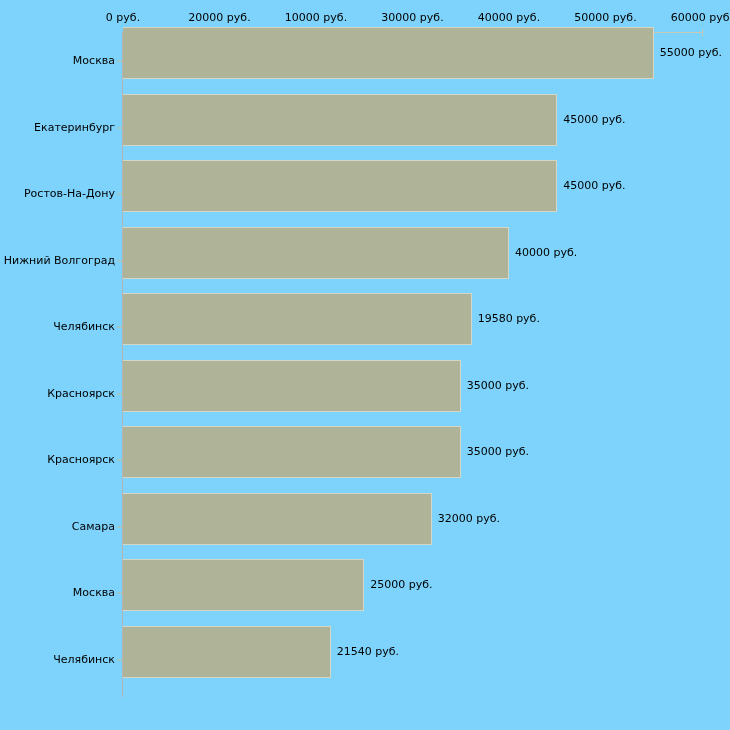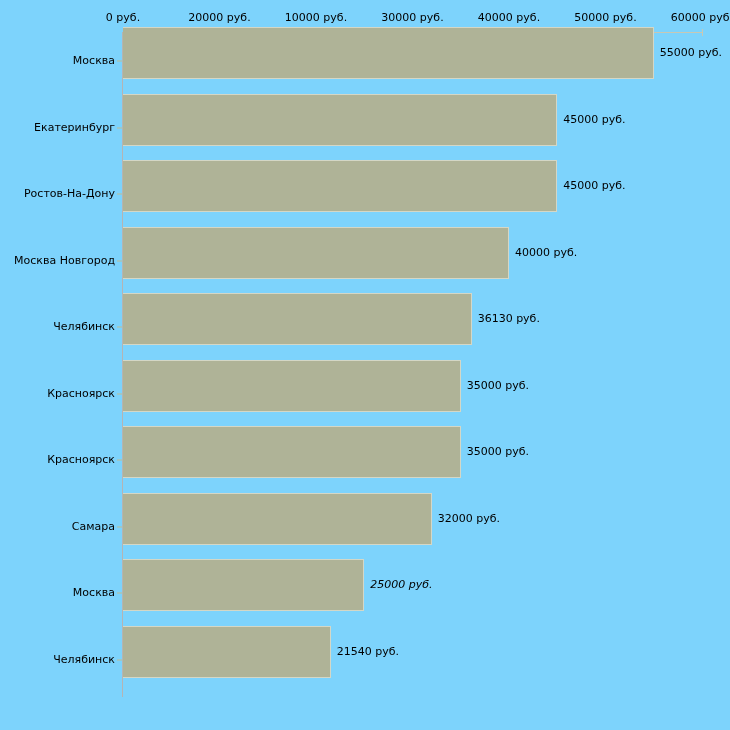--- a/index.html
+++ b/index.html
@@ -138,41 +138,41 @@
   <div id="plot-area">
       <div class="bar" style="top: 3px; width: 530.75px; height: 52px; background: rgb(175, 179, 151); border-color: rgb(212, 215, 198);"></div>
       <div class="bar-value" style="left: 536.75px; top: 29px;">55000 руб.</div>
       <div class="bar" style="top: 69.5px; width: 434.25px; height: 52px; background: rgb(175, 179, 151); border-color: rgb(212, 215, 198);"></div>
       <div class="bar-value" style="left: 440.25px; top: 95.5px;">45000 руб.</div>
       <div class="bar" style="top: 136px; width: 434.25px; height: 52px; background: rgb(175, 179, 151); border-color: rgb(212, 215, 198);"></div>
       <div class="bar-value" style="left: 440.25px; top: 162px;">45000 руб.</div>
       <div class="bar" style="top: 202.5px; width: 386px; height: 52px; background: rgb(175, 179, 151); border-color: rgb(212, 215, 198);"></div>
       <div class="bar-value" style="left: 392px; top: 228.5px;">40000 руб.</div>
       <div class="bar" style="top: 269px; width: 348.654px; height: 52px; background: rgb(175, 179, 151); border-color: rgb(212, 215, 198);"></div>
-      <div class="bar-value" style="left: 354.654px; top: 295px;">36130 руб.</div>
+      <div class="bar-value" style="left: 354.654px; top: 295px;">19580 руб.</div>
       <div class="bar" style="top: 335.5px; width: 337.75px; height: 52px; background: rgb(175, 179, 151); border-color: rgb(212, 215, 198);"></div>
       <div class="bar-value" style="left: 343.75px; top: 361.5px;">35000 руб.</div>
       <div class="bar" style="top: 402px; width: 337.75px; height: 52px; background: rgb(175, 179, 151); border-color: rgb(212, 215, 198);"></div>
       <div class="bar-value" style="left: 343.75px; top: 428px;">35000 руб.</div>
       <div class="bar" style="top: 468.5px; width: 308.8px; height: 52px; background: rgb(175, 179, 151); border-color: rgb(212, 215, 198);"></div>
       <div class="bar-value" style="left: 314.8px; top: 494.5px;">32000 руб.</div>
       <div class="bar" style="top: 535px; width: 241.25px; height: 52px; background: rgb(175, 179, 151); border-color: rgb(212, 215, 198);"></div>
-      <div class="bar-value" style="left: 247.25px; top: 561px; font-style: italic;">25000 руб.</div>
+      <div class="bar-value" style="left: 247.25px; top: 561px;">25000 руб.</div>
       <div class="bar" style="top: 601.5px; width: 207.861px; height: 52px; background: rgb(175, 179, 151); border-color: rgb(212, 215, 198);"></div>
       <div class="bar-value" style="left: 213.861px; top: 627.5px;">21540 руб.</div>
     </div>
 
 <div class="y-tick-mark" style="top: 61px;"></div>
     <div class="cat-label" style="top: 61px;">Москва</div>
     <div class="y-tick-mark" style="top: 127.5px;"></div>
     <div class="cat-label" style="top: 127.5px;">Екатеринбург</div>
     <div class="y-tick-mark" style="top: 194px;"></div>
     <div class="cat-label" style="top: 194px;">Ростов-На-Дону</div>
     <div class="y-tick-mark" style="top: 260.5px;"></div>
-    <div class="cat-label" style="top: 260.5px;">Москва Новгород</div>
+    <div class="cat-label" style="top: 260.5px;">Нижний Волгоград</div>
     <div class="y-tick-mark" style="top: 327px;"></div>
     <div class="cat-label" style="top: 327px;">Челябинск</div>
     <div class="y-tick-mark" style="top: 393.5px;"></div>
     <div class="cat-label" style="top: 393.5px;">Красноярск</div>
     <div class="y-tick-mark" style="top: 460px;"></div>
     <div class="cat-label" style="top: 460px;">Красноярск</div>
     <div class="y-tick-mark" style="top: 526.5px;"></div>
     <div class="cat-label" style="top: 526.5px; text-align: center;">Самара</div>
     <div class="y-tick-mark" style="top: 593px;"></div>
     <div class="cat-label" style="top: 593px;">Москва</div>

